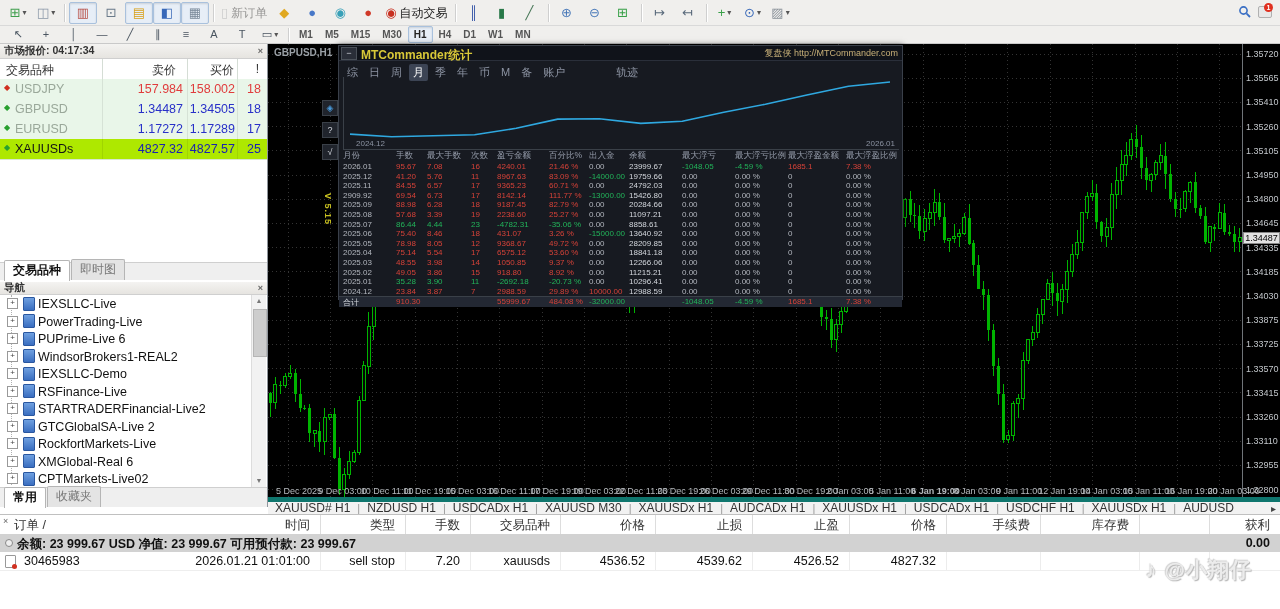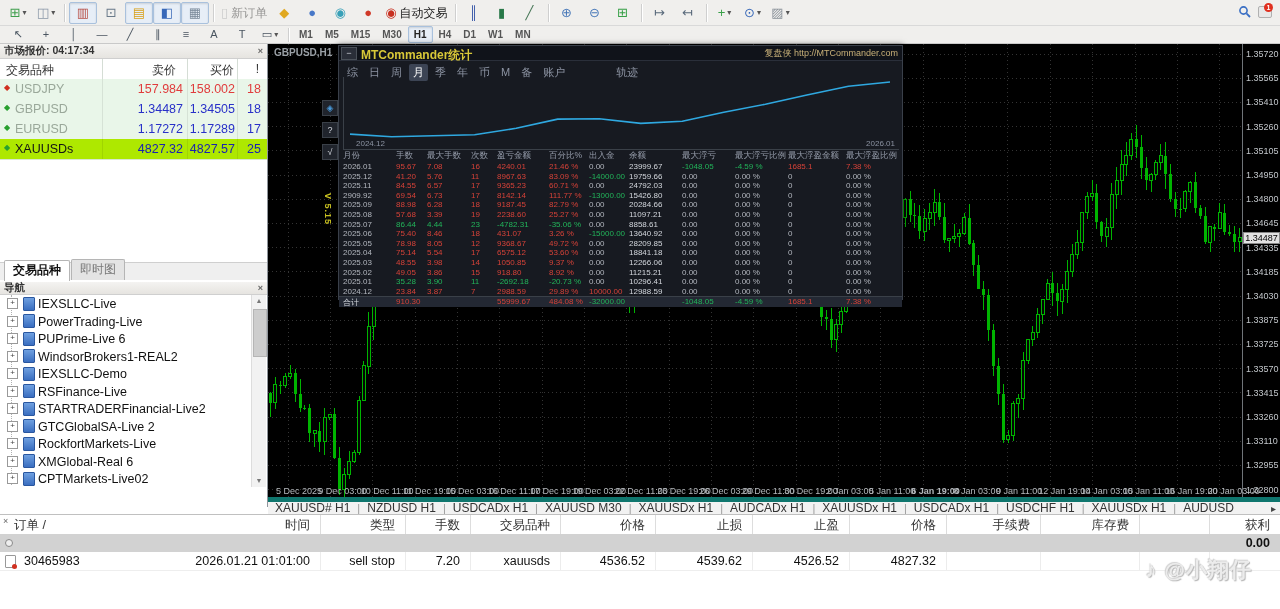--- a/index.html
+++ b/index.html
@@ -318,20 +318,24 @@
           <span class="doc-ico"></span>
           <span style="position: absolute; left: 38px; top: 2px;">CPTMarkets-Live02</span>
         </div>
       </div>
 
     <div class="abs" style="left:251px;top:251px;width:15px;height:192px;background:#f2f2f2;border-left:1px solid #ddd;box-sizing:border-box;">
       <div style="font-size:7px;color:#777;text-align:center;height:12px;line-height:12px;">▲</div>
       <div style="position:absolute;left:1px;top:14px;width:12px;height:46px;background:#cdcdcd;border:1px solid #b5b5b5;"></div>
       <div style="position:absolute;bottom:0;width:100%;font-size:7px;color:#777;text-align:center;height:12px;line-height:12px;">▼</div>
     </div>
+    <div class="tabrow abs" id="nav-tabs" style="left:0;top:443px;width:267px;height:20px;">
+        <span class="tab active">常用</span>
+        <span class="tab">收藏夹</span>
+      </div>
   </div>
 
   <div class="abs" id="chart" style="left:268px;top:44px;width:1012px;height:453px;">
     <div id="candles-box" style="position:absolute;left:0;top:0;width:974px;height:453px;"><svg width="974" height="453" style="shape-rendering:crispEdges">
           <line x1="20" y1="0" x2="20" y2="453" stroke="#343434" stroke-dasharray="1,3"></line>
           <line x1="62.35" y1="0" x2="62.35" y2="453" stroke="#343434" stroke-dasharray="1,3"></line>
           <line x1="104.7" y1="0" x2="104.7" y2="453" stroke="#343434" stroke-dasharray="1,3"></line>
           <line x1="147.05" y1="0" x2="147.05" y2="453" stroke="#343434" stroke-dasharray="1,3"></line>
           <line x1="189.4" y1="0" x2="189.4" y2="453" stroke="#343434" stroke-dasharray="1,3"></line>
           <line x1="231.75" y1="0" x2="231.75" y2="453" stroke="#343434" stroke-dasharray="1,3"></line>
@@ -920,20 +924,21 @@
         <div class="t-sep" style="left: 655px; height: 19px;"></div>
         <div class="t-sep" style="left: 752px; height: 19px;"></div>
         <div class="t-sep" style="left: 849px; height: 19px;"></div>
         <div class="t-sep" style="left: 946px; height: 19px;"></div>
         <div class="t-sep" style="left: 1040px; height: 19px;"></div>
         <div class="t-sep" style="left: 1139px; height: 19px;"></div>
         <div class="t-sep" style="left: 1209px; height: 19px;"></div>
       </div>
     <div id="t-balance" style="position:absolute;left:0;top:19px;width:100%;height:18px;background:#d2d2d2;">
       <span style="position:absolute;left:5px;top:5px;width:6px;height:6px;border:1px solid #888;border-radius:50%;background:#eee;"></span>
+      <span class="t-cell" style="left:17px;top:2px;font-weight:bold;">余额: 23 999.67 USD  净值: 23 999.67  可用预付款: 23 999.67</span>
       <span class="t-cell" style="right:10px;top:2px;font-weight:bold;">0.00</span>
     </div>
     <div id="t-orders" style="position:absolute;left:0;top:37px;width:100%;">
         <div style="position: absolute; left: 0px; top: 0px; width: 100%; height: 18px; border-bottom: 1px solid rgb(238, 238, 238);">
           <span style="position: absolute; left: 5px; top: 3px; width: 9px; height: 11px; background: rgb(255, 255, 255); border: 1px solid rgb(153, 153, 153); border-radius: 1px;">
             <span style="position: absolute; right: -2px; bottom: -2px; width: 5px; height: 5px; background: rgb(208, 48, 32); border-radius: 50%;"></span>
           </span>
           <span class="t-cell" style="left: 24px; top: 2px;">30465983</span>
           <span class="t-cell" style="right: 970px; top: 2px;">2026.01.21 01:01:00</span>
           <span class="t-cell" style="right: 885px; top: 2px;">sell stop</span>

